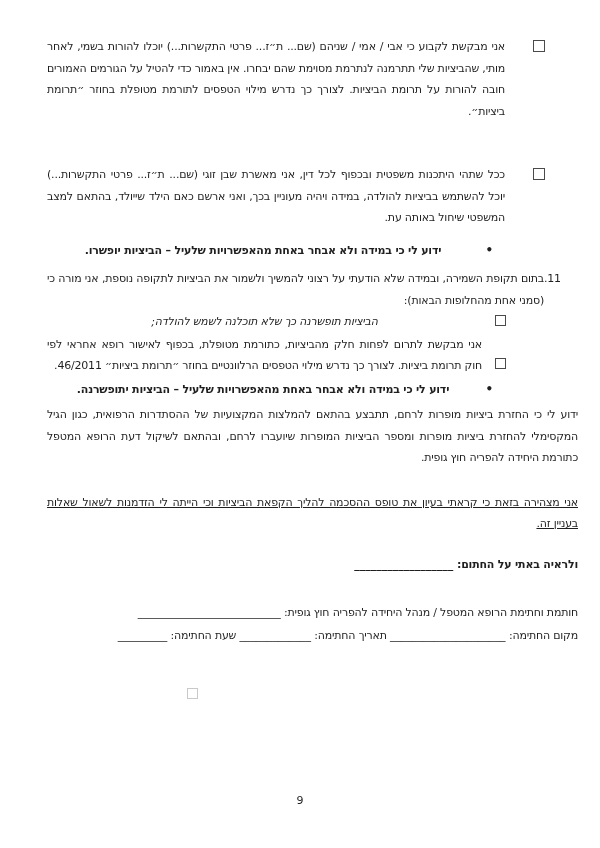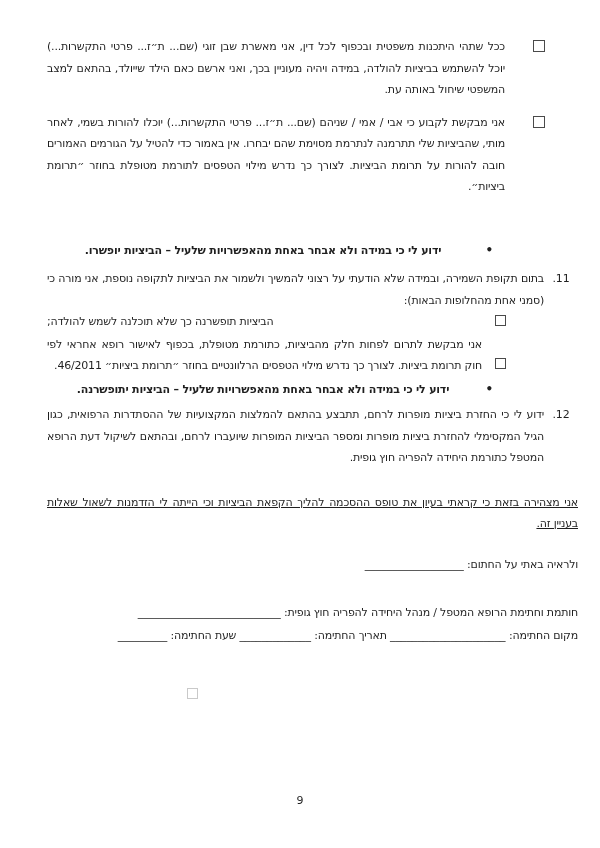--- a/index.html
+++ b/index.html
@@ -14,25 +14,25 @@
     font-family:"DejaVu Sans",sans-serif;
     font-size:11px;
     line-height:21.5px;
     color:#1f1f1f;
     letter-spacing:-0.2px;
     overflow:hidden;
   }
   .row{display:flex;}
   .marker-col{flex:0 0 auto;}
   .txt{flex:1 1 auto;text-align:justify;}
-  .txt.single{text-align:left;}
+  .txt.single{text-align:center;font-style:italic;}
   
   .lvl-checkbox{margin-right:33px;}
   .lvl-checkbox .marker-col{width:40px;}
-  .lvl-number .marker-col{width:34px;text-align:center;}
+  .lvl-number .marker-col{width:34px;text-align:left;}
   .lvl-sub{margin-right:72px;}
   .lvl-sub .marker-col{width:24px;}
   .lvl-bullet{margin-right:85px;}
   .lvl-bullet .marker-col{width:14px;}
   .lvl-bullet .txt{font-weight:bold;text-align:center;}
   .bullet-dot{font-weight:bold;font-size:12px;}
   .chk{
     display:inline-block;width:10px;height:10px;
     border:1px solid #4a4a4a;background:#fff;
     margin-top:4px;
@@ -43,48 +43,48 @@
   .underscore{letter-spacing:0;}
   .num-marker{display:inline-block;}
   
   .mb-p1{margin-bottom:42px;}
   .mb-p2{margin-bottom:11px;}
   .mb-note1{margin-bottom:7px;}
   .mb-sub3{margin-bottom:2px;align-items:flex-end;}
   .mb-note2{margin-bottom:4px;}
   .mb-item12{margin-bottom:23px;}
   .mb-decl{margin-bottom:19px;}
-  .mb-witness{margin-bottom:27px;}
+  .mb-witness{margin-bottom:27px;font-weight:bold;}
   .mb-doctor{margin-bottom:1px;}
   .stray-box{
     position:absolute;left:187px;top:688px;
     width:9px;height:9px;border:1px solid #c9c9c9;background:#fff;
   }
   .pagenum{
     position:absolute;left:0;top:790px;width:600px;
     text-align:center;font-size:11px;letter-spacing:0;
   }
 </style>
 </head>
 <body>
 
 <div id="page">
 
+  <div class="row lvl-checkbox mb-p1">
+    <div class="marker-col">
+      <span class="chk"></span>
+    </div>
+    <div class="txt">אני מבקשת לקבוע כי אבי / אמי / שניהם (שם... ת״ז... פרטי התקשרות...) יוכלו להורות בשמי, לאחר מותי, שהביציות שלי תתרמנה לנתרמת מסוימת שהם יבחרו. אין באמור כדי להטיל על הגורמים האמורים חובה להורות על תרומת הביציות. לצורך כך נדרש מילוי הטפסים לתורמת מטופלת בחוזר ״תרומת ביציות״.</div>
+  </div>
+
   <div class="row lvl-checkbox mb-p2">
     <div class="marker-col">
       <span class="chk"></span>
     </div>
     <div class="txt">ככל שתהי היתכנות משפטית ובכפוף לכל דין, אני מאשרת שבן זוגי (שם... ת״ז... פרטי התקשרות...) יוכל להשתמש בביציות להולדה, במידה ויהיה מעוניין בכך, ואני ארשם כאם הילד שייולד, בהתאם למצב המשפטי שיחול באותה עת.</div>
-  </div>
-
-  <div class="row lvl-checkbox mb-p1">
-    <div class="marker-col">
-      <span class="chk"></span>
-    </div>
-    <div class="txt">אני מבקשת לקבוע כי אבי / אמי / שניהם (שם... ת״ז... פרטי התקשרות...) יוכלו להורות בשמי, לאחר מותי, שהביציות שלי תתרמנה לנתרמת מסוימת שהם יבחרו. אין באמור כדי להטיל על הגורמים האמורים חובה להורות על תרומת הביציות. לצורך כך נדרש מילוי הטפסים לתורמת מטופלת בחוזר ״תרומת ביציות״.</div>
   </div>
 
   <div class="row lvl-bullet mb-note1">
     <div class="marker-col">
       <span class="bullet-dot">•</span>
     </div>
     <div class="txt">ידוע לי כי במידה ולא אבחר באחת מהאפשרויות שלעיל – הביציות יופשרו.</div>
   </div>
 
   <div class="row lvl-number">
@@ -110,23 +110,20 @@
   </div>
 
   <div class="row lvl-bullet mb-note2">
     <div class="marker-col">
       <span class="bullet-dot">•</span>
     </div>
     <div class="txt">ידוע לי כי במידה ולא אבחר באחת מהאפשרויות שלעיל – הביציות יתופשרנה.</div>
   </div>
 
   <div class="row lvl-number mb-item12">
-    <div class="marker-col">
-      <span class="num-marker">12.</span>
-    </div>
     <div class="txt">ידוע לי כי החזרת ביציות מופרות לרחם, תתבצע בהתאם להמלצות המקצועיות של ההסתדרות הרפואית, כגון הגיל המקסימלי להחזרת ביציות מופרות ומספר הביציות המופרות שיועברו לרחם, ובהתאם לשיקול דעת הרופא המטפל כתורמת היחידה להפריה חוץ גופית.</div>
   </div>
 
   <div class="plain mb-decl">אני מצהירה בזאת כי קראתי בעיון את טופס ההסכמה להליך הקפאת הביציות וכי הייתה לי הזדמנות לשאול שאלות בעניין זה.</div>
 
   <div class="sigline mb-witness">
     <span>ולראיה באתי על החתום:</span>
     <span class="underscore">__________________</span>
   </div>
 

